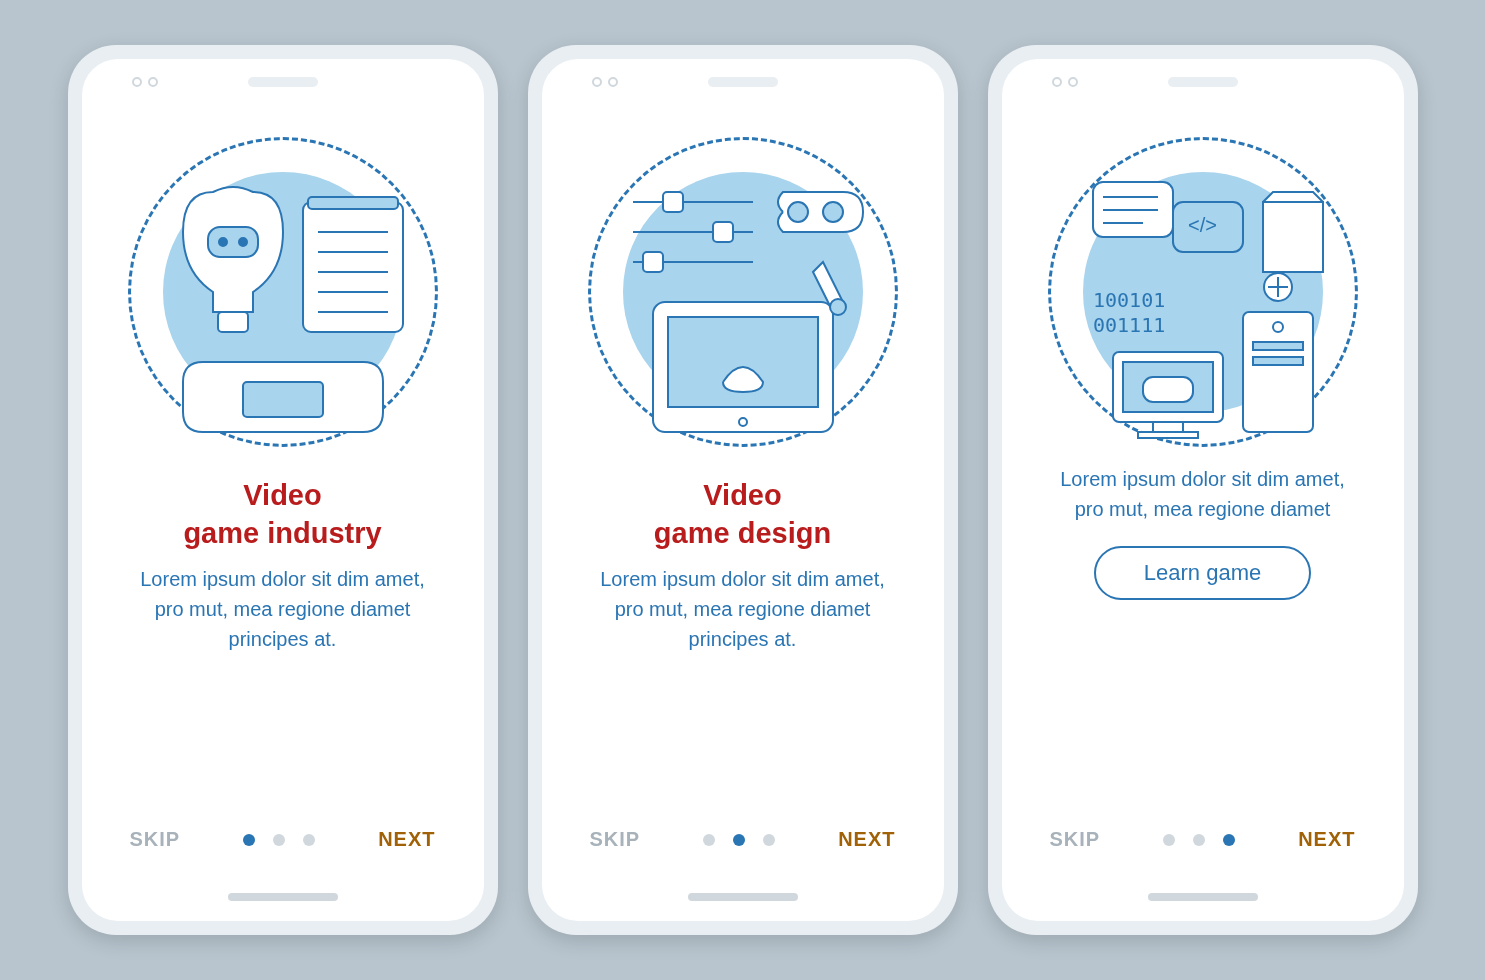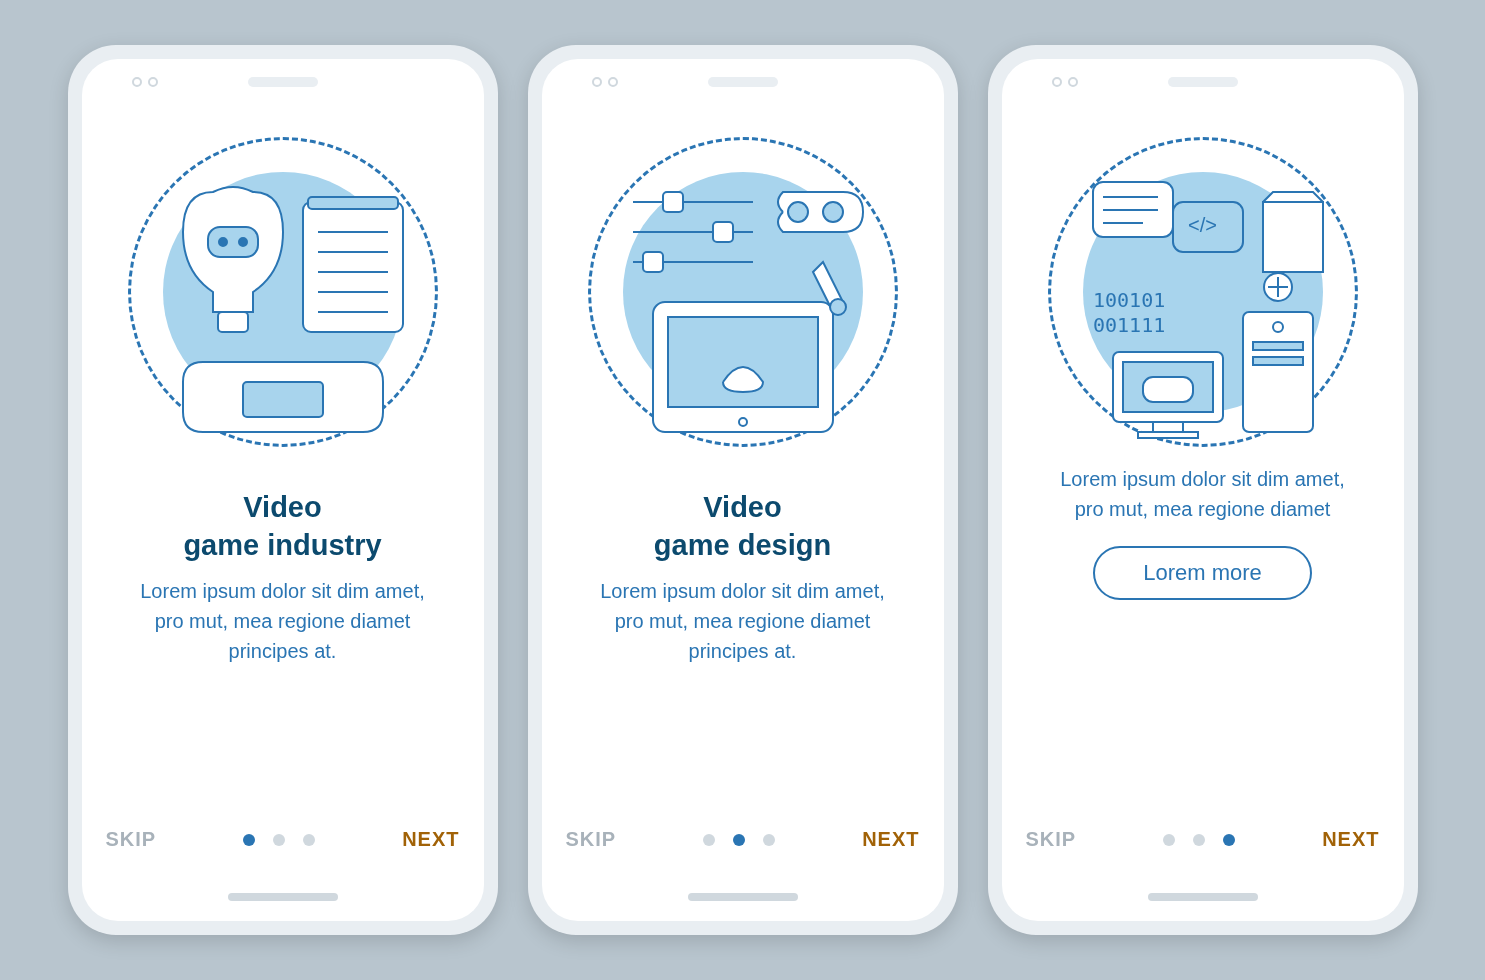--- a/index.html
+++ b/index.html
@@ -4,24 +4,24 @@
 <style>
 *{box-sizing:border-box;margin:0;padding:0}
 body{background:#b8c5ce;font-family:-apple-system,BlinkMacSystemFont,'Segoe UI',Arial,sans-serif;display:flex;justify-content:center;align-items:center;min-height:100vh;padding:40px}
 .container{display:flex;gap:30px}
 .phone{width:430px;height:890px;background:#e9eef2;border-radius:48px;padding:14px;box-shadow:0 6px 20px rgba(0,0,0,0.15)}
 .screen{width:100%;height:100%;background:#fff;border-radius:36px;position:relative;display:flex;flex-direction:column;align-items:center;overflow:hidden}
 .speaker{width:70px;height:10px;background:#e9eef2;border-radius:5px;margin-top:18px}
 .camera{position:absolute;top:18px;left:50px;display:flex;gap:6px}
 .camera span{width:10px;height:10px;border:2px solid #d0d8de;border-radius:50%}
 .illustration{width:320px;height:320px;margin-top:45px;display:flex;align-items:center;justify-content:center;position:relative}
-.title{color:#0c4a6e;font-size:29px;font-weight:600;text-align:center;margin-top:37px;line-height:1.3;padding:0 40px}
+.title{color:#b91c1c;font-size:29px;font-weight:600;text-align:center;margin-top:25px;line-height:1.3;padding:0 40px}
 .desc{color:#2a75b3;font-size:20px;text-align:center;margin-top:12px;line-height:1.5;padding:0 50px}
 .learn-more{margin-top:22px;padding:12px 48px;border:2px solid #2a75b3;border-radius:30px;color:#2a75b3;font-size:22px;background:#fff;cursor:pointer}
-.nav{position:absolute;bottom:70px;width:100%;display:flex;justify-content:space-between;align-items:center;padding:0 24px}
+.nav{position:absolute;bottom:70px;width:100%;display:flex;justify-content:space-between;align-items:center;padding:0 48px}
 .skip,.next{color:#a8b2ba;font-size:20px;font-weight:600;letter-spacing:1px;cursor:pointer}
 .next{color:#a16207}
 .dots{display:flex;gap:18px}
 .dot{width:12px;height:12px;background:#d0d8de;border-radius:50%}
 .dot.active{background:#2a75b3}
 .home-bar{position:absolute;bottom:20px;width:110px;height:8px;background:#d0d8de;border-radius:4px;left:50%;transform:translateX(-50%)}
 .circle-bg{width:240px;height:240px;background:#a8d4ed;border-radius:50%;position:absolute}
 .dashed-ring{width:310px;height:310px;border:3px dashed #2a75b3;border-radius:50%;position:absolute}
 .ico{position:absolute;stroke:#2a75b3;fill:none;stroke-width:2}
 </style>
@@ -142,21 +142,21 @@
 <rect x="110" y="290" width="30" height="10" fill="#fff"></rect>
 <rect x="95" y="300" width="60" height="6" fill="#fff"></rect>
 <rect x="100" y="245" width="50" height="25" rx="10" fill="#fff"></rect>
 <rect x="200" y="180" width="70" height="120" rx="6" fill="#fff"></rect>
 <circle cx="235" cy="195" r="5"></circle>
 <rect x="210" y="210" width="50" height="8" fill="#a8d4ed"></rect>
 <rect x="210" y="225" width="50" height="8" fill="#a8d4ed"></rect>
 </svg>
 </div>
 <div class="desc">Lorem ipsum dolor sit dim amet, pro mut, mea regione diamet</div>
-<button class="learn-more">Lorem more</button>
+<button class="learn-more">Learn game</button>
 <div class="nav">
 <div class="skip">SKIP</div>
 <div class="dots">
 <div class="dot"></div>
 <div class="dot"></div>
 <div class="dot active"></div>
 </div>
 <div class="next">NEXT</div>
 </div>
 <div class="home-bar"></div>

